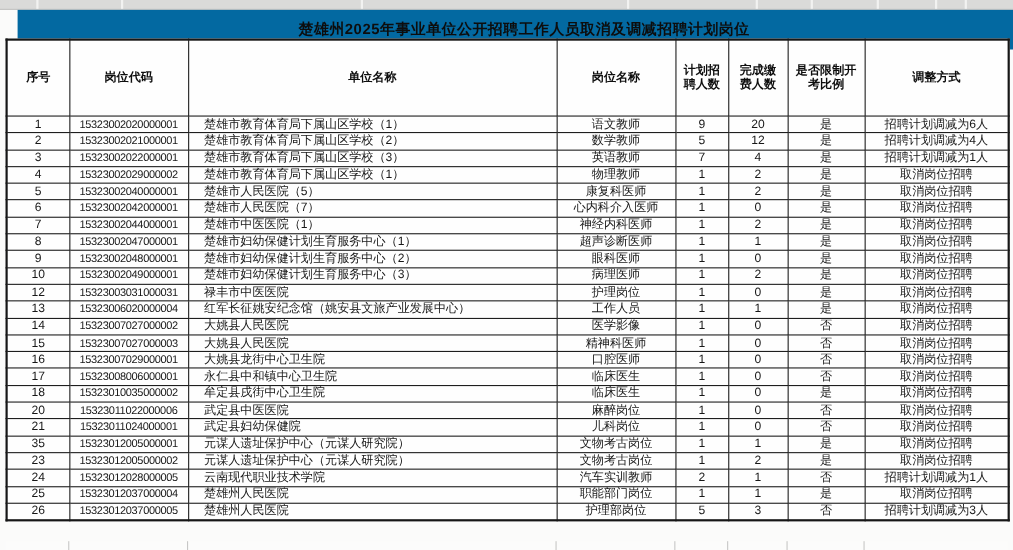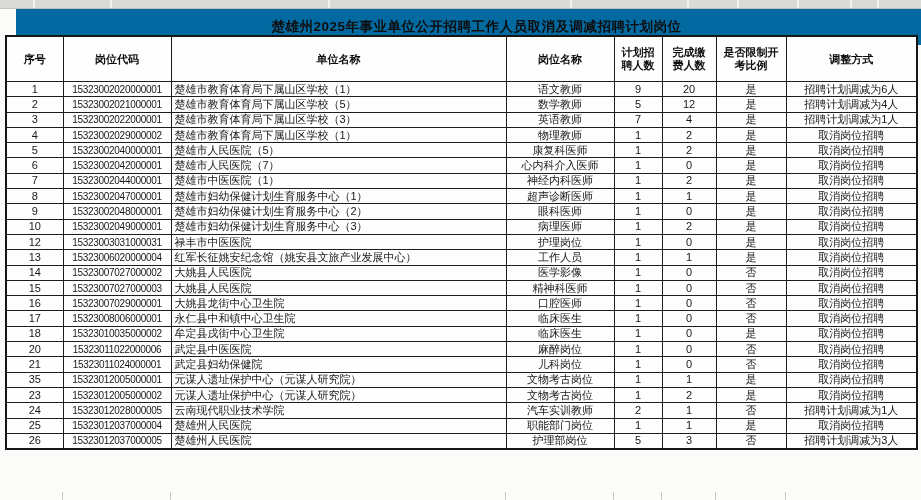--- a/index.html
+++ b/index.html
@@ -63,35 +63,35 @@
   }
   table.sheet { border: 2px solid #161616; }
   table.sheet thead th {
     height: 44px;
     font-size: 11px;
     font-weight: bold;
     line-height: 13px;
     white-space: normal;
     color: #0e0e0e;
   }
-  table.sheet thead th.pad-narrow { padding: 0 6px; }
+  table.sheet thead th.pad-narrow { padding: 12px 6px; }
   table.sheet thead th.pad-mid { padding: 0 4px; }
   table.sheet tbody td {
     height: 14.3px;
     font-size: 11px;
     line-height: 13px;
     color: #171717;
   }
   table.sheet tbody td.code {
     font-size: 10px;
     letter-spacing: -0.3px;
   }
   table.sheet tbody td.left {
     text-align: left;
-    padding-left: 3px;
+    padding-left: 14px;
   }
   
   .bottom-strip {
     position: absolute;
     left: 5px; top: 492px;
     width: 911px; height: 8px;
     background: #fcfcfb;
   }
   .bottom-strip .vdiv {
     position: absolute;
@@ -150,21 +150,21 @@
           <td class="left">楚雄市教育体育局下属山区学校（1）</td>
           <td>语文教师</td>
           <td>9</td>
           <td>20</td>
           <td>是</td>
           <td>招聘计划调减为6人</td>
         </tr>
         <tr>
           <td>2</td>
           <td class="code">15323002021000001</td>
-          <td class="left">楚雄市教育体育局下属山区学校（5）</td>
+          <td class="left">楚雄市教育体育局下属山区学校（2）</td>
           <td>数学教师</td>
           <td>5</td>
           <td>12</td>
           <td>是</td>
           <td>招聘计划调减为4人</td>
         </tr>
         <tr>
           <td>3</td>
           <td class="code">15323002022000001</td>
           <td class="left">楚雄市教育体育局下属山区学校（3）</td>

